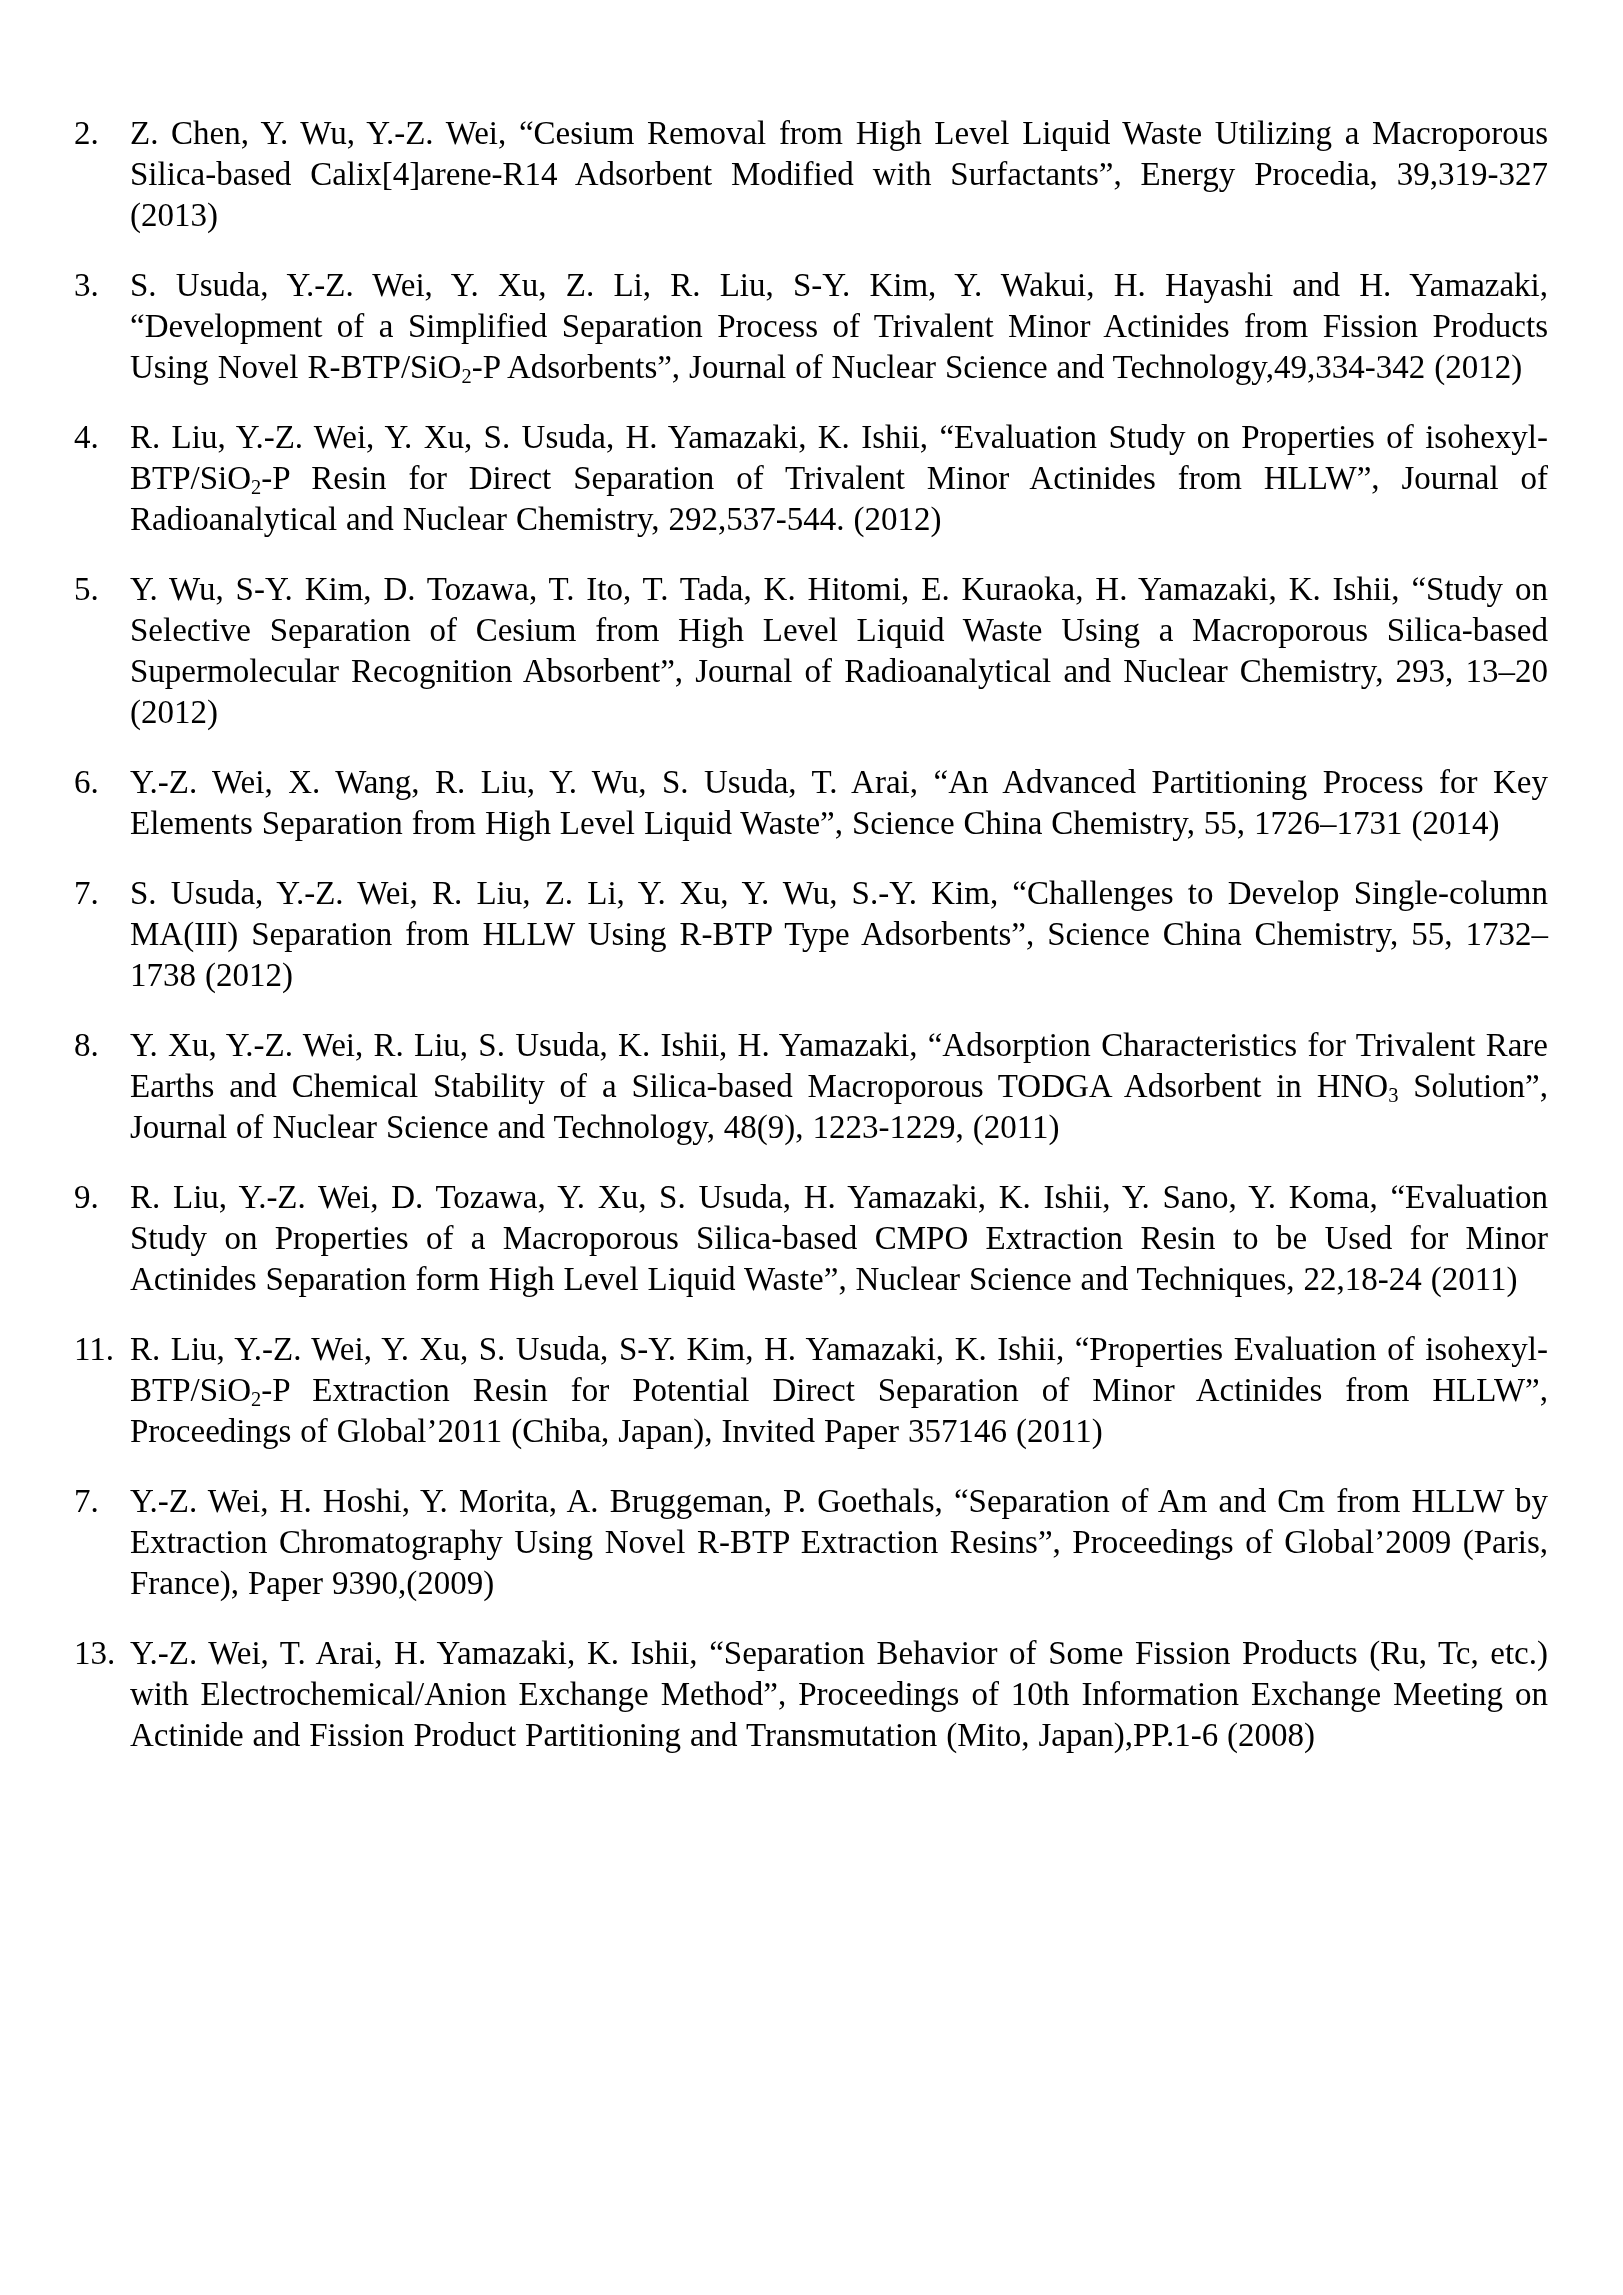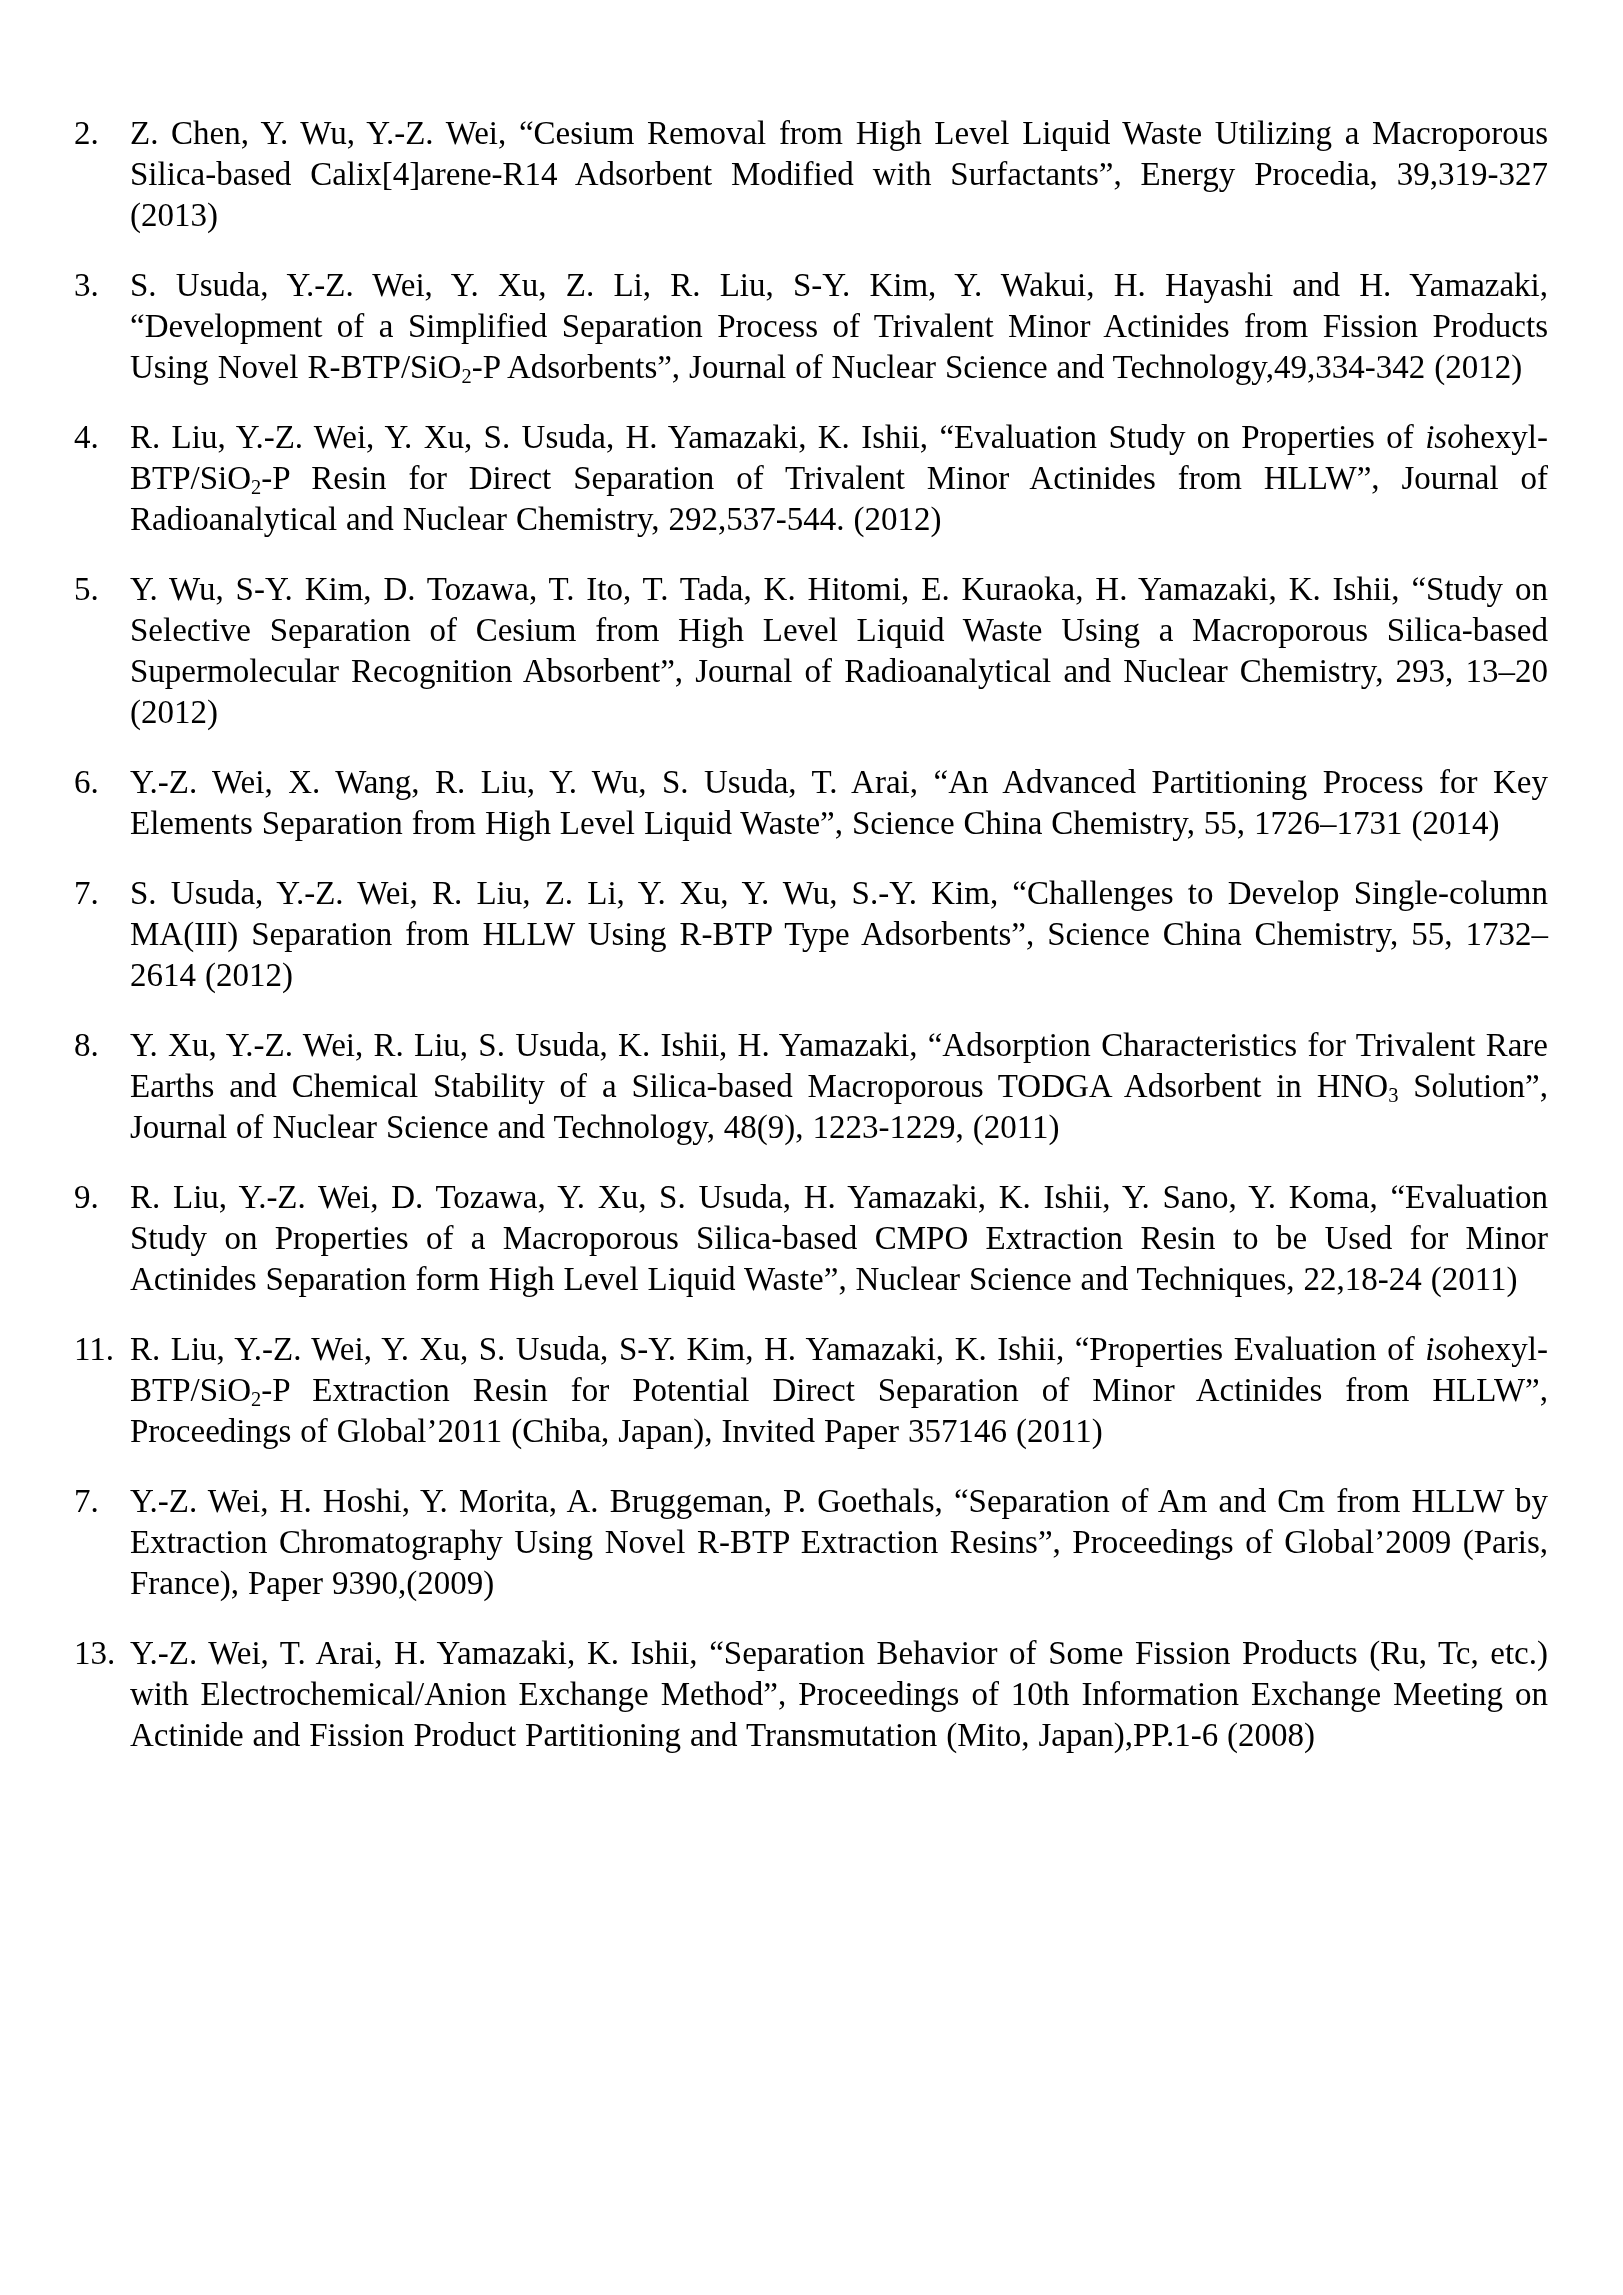--- a/index.html
+++ b/index.html
@@ -32,38 +32,38 @@
   }
   .ref-num {
     position: absolute;
     left: -56px;
     top: 0;
     text-align: left;
     white-space: nowrap;
   }
   .ref-text { }
   .seg-n { }
-  .seg-i { font-style: italic; }
+  .seg-i { }
   .seg-sub {
     font-size: 0.62em;
     vertical-align: -0.25em;
     line-height: 0;
   }
 </style>
 </head>
 <body>
 
 <div class="page">
   <div class="ref-list">
       <div class="ref"><span class="ref-num">2.</span><span class="ref-text"><span class="seg-n">Z. Chen, Y. Wu, Y.-Z. Wei, “Cesium Removal from High Level Liquid Waste Utilizing a Macroporous Silica-based Calix[4]arene-R14 Adsorbent Modified with Surfactants”, Energy Procedia, 39,319-327 (2013)</span></span></div>
       <div class="ref"><span class="ref-num">3.</span><span class="ref-text"><span class="seg-n">S. Usuda, Y.-Z. Wei, Y. Xu, Z. Li, R. Liu, S-Y. Kim, Y. Wakui, H. Hayashi and H. Yamazaki, “Development of a Simplified Separation Process of Trivalent Minor Actinides from Fission Products Using Novel R-BTP/SiO</span><span class="seg-sub">2</span><span class="seg-n">-P Adsorbents”, Journal of Nuclear Science and Technology,49,334-342 (2012)</span></span></div>
       <div class="ref"><span class="ref-num">4.</span><span class="ref-text"><span class="seg-n">R. Liu, Y.-Z. Wei, Y. Xu, S. Usuda, H. Yamazaki, K. Ishii, “Evaluation Study on Properties of </span><span class="seg-i">iso</span><span class="seg-n">hexyl-BTP/SiO</span><span class="seg-sub">2</span><span class="seg-n">-P Resin for Direct Separation of Trivalent Minor Actinides from HLLW”, Journal of Radioanalytical and Nuclear Chemistry, 292,537-544. (2012)</span></span></div>
       <div class="ref"><span class="ref-num">5.</span><span class="ref-text"><span class="seg-n">Y. Wu, S-Y. Kim, D. Tozawa, T. Ito, T. Tada, K. Hitomi, E. Kuraoka, H. Yamazaki, K. Ishii, “Study on Selective Separation of Cesium from High Level Liquid Waste Using a Macroporous Silica-based Supermolecular Recognition Absorbent”, Journal of Radioanalytical and Nuclear Chemistry, 293, 13–20 (2012)</span></span></div>
       <div class="ref"><span class="ref-num">6.</span><span class="ref-text"><span class="seg-n">Y.-Z. Wei, X. Wang, R. Liu, Y. Wu, S. Usuda, T. Arai, “An Advanced Partitioning Process for Key Elements Separation from High Level Liquid Waste”, Science China Chemistry, 55, 1726–1731 (2014)</span></span></div>
-      <div class="ref"><span class="ref-num">7.</span><span class="ref-text"><span class="seg-n">S. Usuda, Y.-Z. Wei, R. Liu, Z. Li, Y. Xu, Y. Wu, S.-Y. Kim, “Challenges to Develop Single-column MA(III) Separation from HLLW Using R-BTP Type Adsorbents”, Science China Chemistry, 55, 1732–2614 (2012)</span></span></div>
+      <div class="ref"><span class="ref-num">7.</span><span class="ref-text"><span class="seg-n">S. Usuda, Y.-Z. Wei, R. Liu, Z. Li, Y. Xu, Y. Wu, S.-Y. Kim, “Challenges to Develop Single-column MA(III) Separation from HLLW Using R-BTP Type Adsorbents”, Science China Chemistry, 55, 1732–1738 (2012)</span></span></div>
       <div class="ref"><span class="ref-num">8.</span><span class="ref-text"><span class="seg-n">Y. Xu, Y.-Z. Wei, R. Liu, S. Usuda, K. Ishii, H. Yamazaki, “Adsorption Characteristics for Trivalent Rare Earths and Chemical Stability of a Silica-based Macroporous TODGA Adsorbent in HNO</span><span class="seg-sub">3</span><span class="seg-n"> Solution”, Journal of Nuclear Science and Technology, 48(9), 1223-1229, (2011)</span></span></div>
       <div class="ref"><span class="ref-num">9.</span><span class="ref-text"><span class="seg-n">R. Liu, Y.-Z. Wei, D. Tozawa, Y. Xu, S. Usuda, H. Yamazaki, K. Ishii, Y. Sano, Y. Koma, “Evaluation Study on Properties of a Macroporous Silica-based CMPO Extraction Resin to be Used for Minor Actinides Separation form High Level Liquid Waste”, Nuclear Science and Techniques, 22,18-24 (2011)</span></span></div>
       <div class="ref"><span class="ref-num">11.</span><span class="ref-text"><span class="seg-n">R. Liu, Y.-Z. Wei, Y. Xu, S. Usuda, S-Y. Kim, H. Yamazaki, K. Ishii, “Properties Evaluation of </span><span class="seg-i">iso</span><span class="seg-n">hexyl-BTP/SiO</span><span class="seg-sub">2</span><span class="seg-n">-P Extraction Resin for Potential Direct Separation of Minor Actinides from HLLW”, Proceedings of Global’2011 (Chiba, Japan), Invited Paper 357146 (2011)</span></span></div>
       <div class="ref"><span class="ref-num">7.</span><span class="ref-text"><span class="seg-n">Y.-Z. Wei, H. Hoshi, Y. Morita, A. Bruggeman, P. Goethals, “Separation of Am and Cm from HLLW by Extraction Chromatography Using Novel R-BTP Extraction Resins”, Proceedings of Global’2009 (Paris, France), Paper 9390,(2009)</span></span></div>
       <div class="ref"><span class="ref-num">13.</span><span class="ref-text"><span class="seg-n">Y.-Z. Wei, T. Arai, H. Yamazaki, K. Ishii, “Separation Behavior of Some Fission Products (Ru, Tc, etc.) with Electrochemical/Anion Exchange Method”, Proceedings of 10th Information Exchange Meeting on Actinide and Fission Product Partitioning and Transmutation (Mito, Japan),PP.1-6 (2008)</span></span></div>
     </div>
 </div>
 
 
 </body></html>

